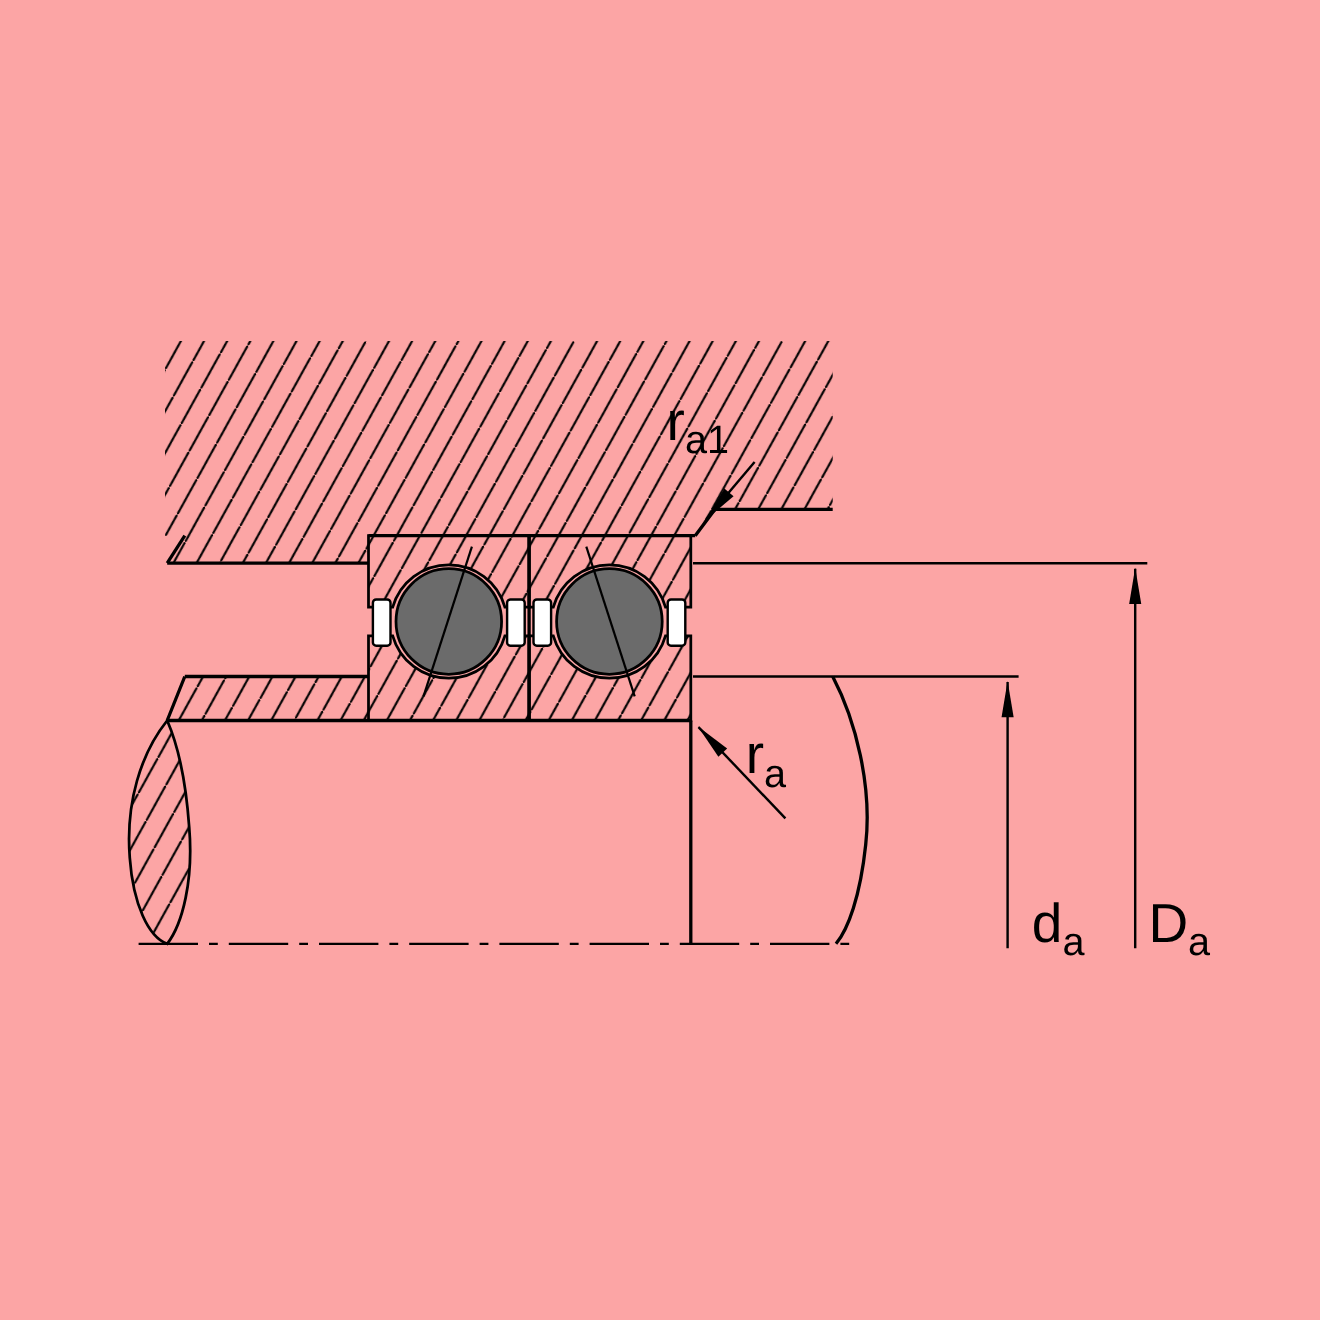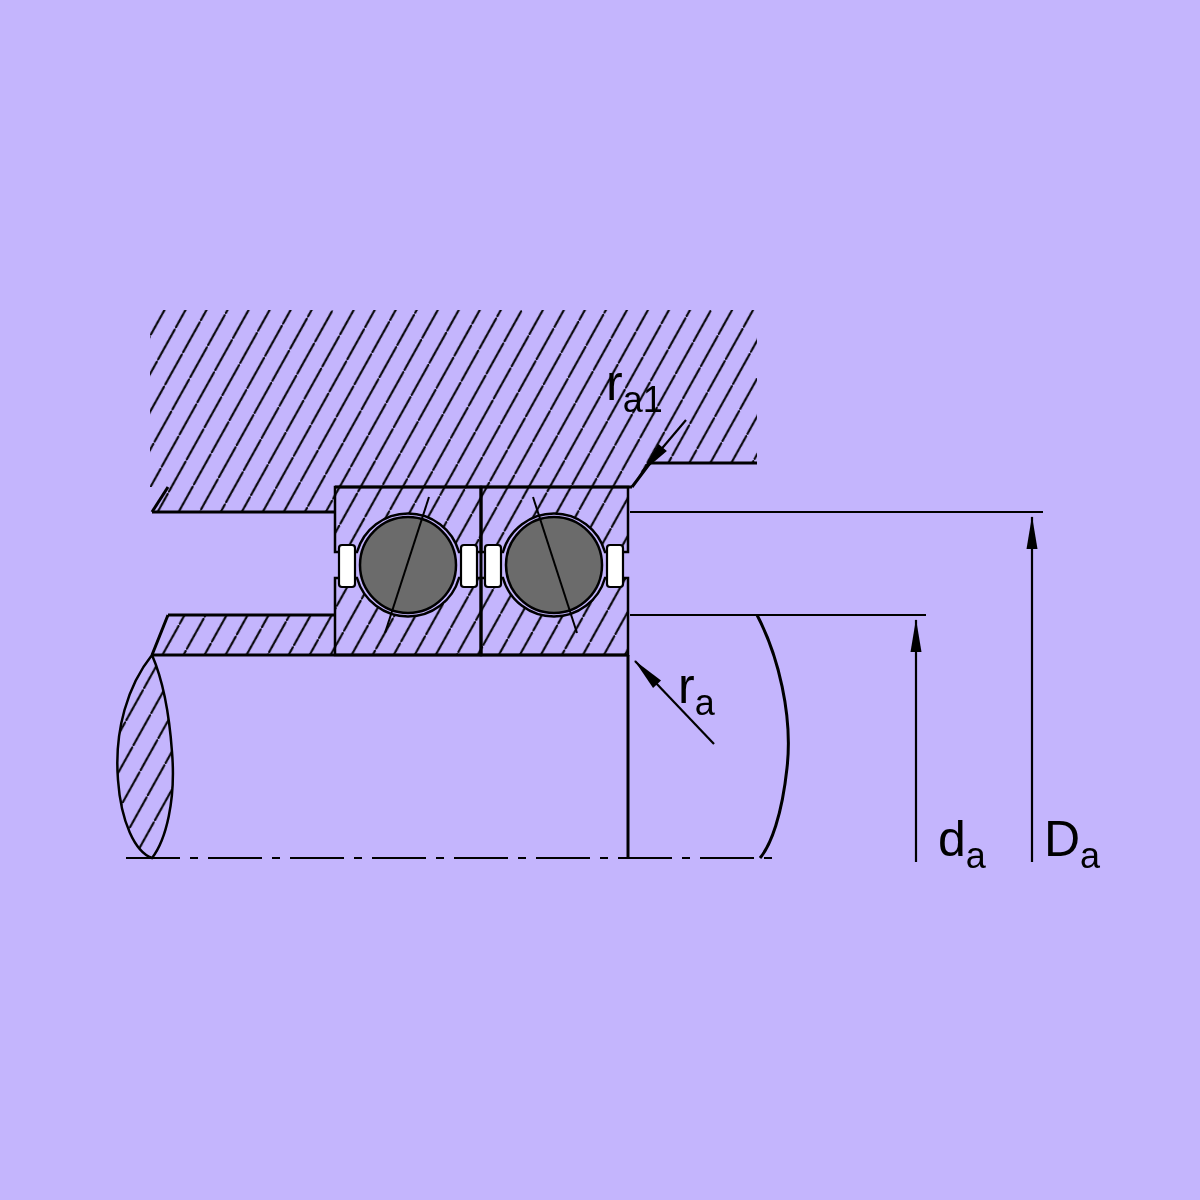--- a/index.html
+++ b/index.html
@@ -4,21 +4,21 @@
 <style>
   html, body {
     margin: 0;
     padding: 0;
     background: #ffffff;
   }
   .stage {
     width: 1200px;
     height: 1200px;
     position: relative;
-    background: #c4b5fd;
+    background: #fca5a5;
     font-family: "Liberation Sans", sans-serif;
     overflow: hidden;
   }
   svg text {
     font-family: "Liberation Sans", sans-serif;
     fill: #000000;
   }
   .lbl-main { font-size: 50px; }
   .lbl-sub  { font-size: 36px; }
   .s3 { stroke: #000; stroke-width: 3;   fill: none; stroke-linecap: butt; }

